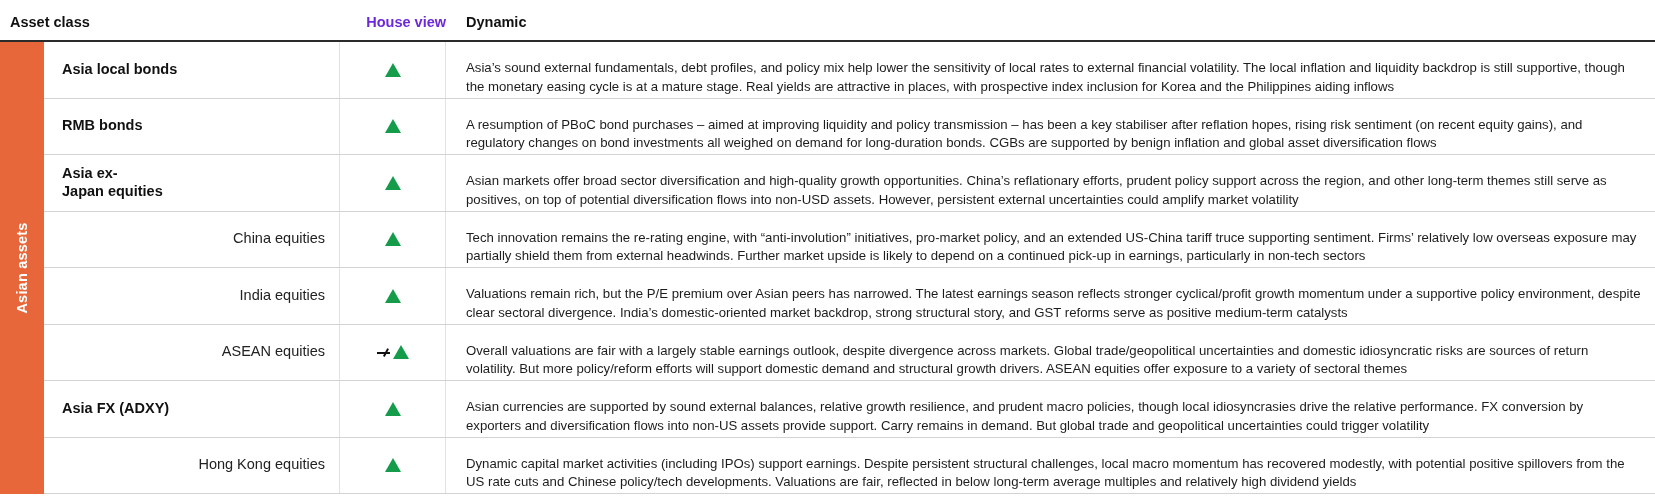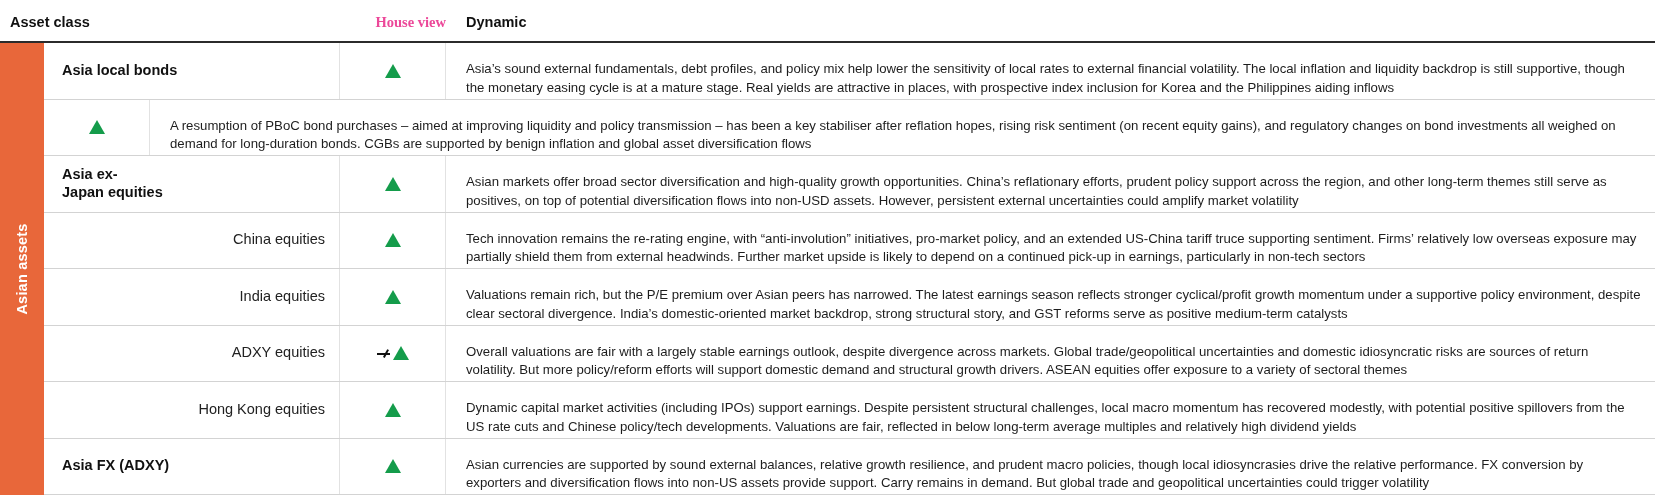--- a/index.html
+++ b/index.html
@@ -35,23 +35,22 @@
     font-weight: bold;
     font-size: 14.5px;
     color: #111;
   }
   .h-view {
     width: 106px;
     box-sizing: border-box;
     font-weight: bold;
     font-size: 14.5px;
     text-align: right;
-    color: #ec4899;
+    color: #6d28d9;
     padding-right: 0px;
-    font-family: Liberation Serif, serif;
   }
   .h-comments {
     flex: 1;
     padding-left: 20px;
     box-sizing: border-box;
     font-weight: bold;
     font-size: 14.5px;
     color: #111;
   }
 
@@ -206,20 +205,23 @@
             <div class="label-multiline">Asia local bonds</div>
           </div>
           <div class="c-view">
             <span class="tri-up"></span>
           </div>
           <div class="c-comments">
             <span>Asia’s sound external fundamentals, debt profiles, and policy mix help lower the sensitivity of local rates to external financial volatility. The local inflation and liquidity backdrop is still supportive, though the monetary easing cycle is at a mature stage. Real yields are attractive in places, with prospective index inclusion for Korea and the Philippines aiding inflows</span>
           </div>
         </div>
         <div class="row">
+          <div class="c-asset bold">
+            <div class="label-multiline">RMB bonds</div>
+          </div>
           <div class="c-view">
             <span class="tri-up"></span>
           </div>
           <div class="c-comments">
             <span>A resumption of PBoC bond purchases – aimed at improving liquidity and policy transmission – has been a key stabiliser after reflation hopes, rising risk sentiment (on recent equity gains), and regulatory changes on bond investments all weighed on demand for long-duration bonds. CGBs are supported by benign inflation and global asset diversification flows</span>
           </div>
         </div>
         <div class="row">
           <div class="c-asset bold">
             <div class="label-multiline">Asia ex-<br>Japan equities</div>
@@ -248,48 +250,48 @@
           </div>
           <div class="c-view">
             <span class="tri-up"></span>
           </div>
           <div class="c-comments">
             <span>Valuations remain rich, but the P/E premium over Asian peers has narrowed. The latest earnings season reflects stronger cyclical/profit growth momentum under a supportive policy environment, despite clear sectoral divergence. India’s domestic-oriented market backdrop, strong structural story, and GST reforms serve as positive medium-term catalysts</span>
           </div>
         </div>
         <div class="row">
           <div class="c-asset sub">
-            <div class="label-multiline">ADXY equities</div>
+            <div class="label-multiline">ASEAN equities</div>
           </div>
           <div class="c-view">
             <span class="arrow-right"></span>
             <span class="tri-up"></span>
           </div>
           <div class="c-comments">
             <span>Overall valuations are fair with a largely stable earnings outlook, despite divergence across markets. Global trade/geopolitical uncertainties and domestic idiosyncratic risks are sources of return volatility. But more policy/reform efforts will support domestic demand and structural growth drivers. ASEAN equities offer exposure to a variety of sectoral themes</span>
           </div>
         </div>
         <div class="row">
+          <div class="c-asset bold">
+            <div class="label-multiline">Asia FX (ADXY)</div>
+          </div>
+          <div class="c-view">
+            <span class="tri-up"></span>
+          </div>
+          <div class="c-comments">
+            <span>Asian currencies are supported by sound external balances, relative growth resilience, and prudent macro policies, though local idiosyncrasies drive the relative performance. FX conversion by exporters and diversification flows into non-US assets provide support. Carry remains in demand. But global trade and geopolitical uncertainties could trigger volatility</span>
+          </div>
+        </div>
+        <div class="row">
           <div class="c-asset sub">
             <div class="label-multiline">Hong Kong equities</div>
           </div>
           <div class="c-view">
             <span class="tri-up"></span>
           </div>
           <div class="c-comments">
             <span>Dynamic capital market activities (including IPOs) support earnings. Despite persistent structural challenges, local macro momentum has recovered modestly, with potential positive spillovers from the US rate cuts and Chinese policy/tech developments. Valuations are fair, reflected in below long-term average multiples and relatively high dividend yields</span>
-          </div>
-        </div>
-        <div class="row">
-          <div class="c-asset bold">
-            <div class="label-multiline">Asia FX (ADXY)</div>
-          </div>
-          <div class="c-view">
-            <span class="tri-up"></span>
-          </div>
-          <div class="c-comments">
-            <span>Asian currencies are supported by sound external balances, relative growth resilience, and prudent macro policies, though local idiosyncrasies drive the relative performance. FX conversion by exporters and diversification flows into non-US assets provide support. Carry remains in demand. But global trade and geopolitical uncertainties could trigger volatility</span>
           </div>
         </div>
       </div>
   </div>
 
 </div>
 
 </body></html>

